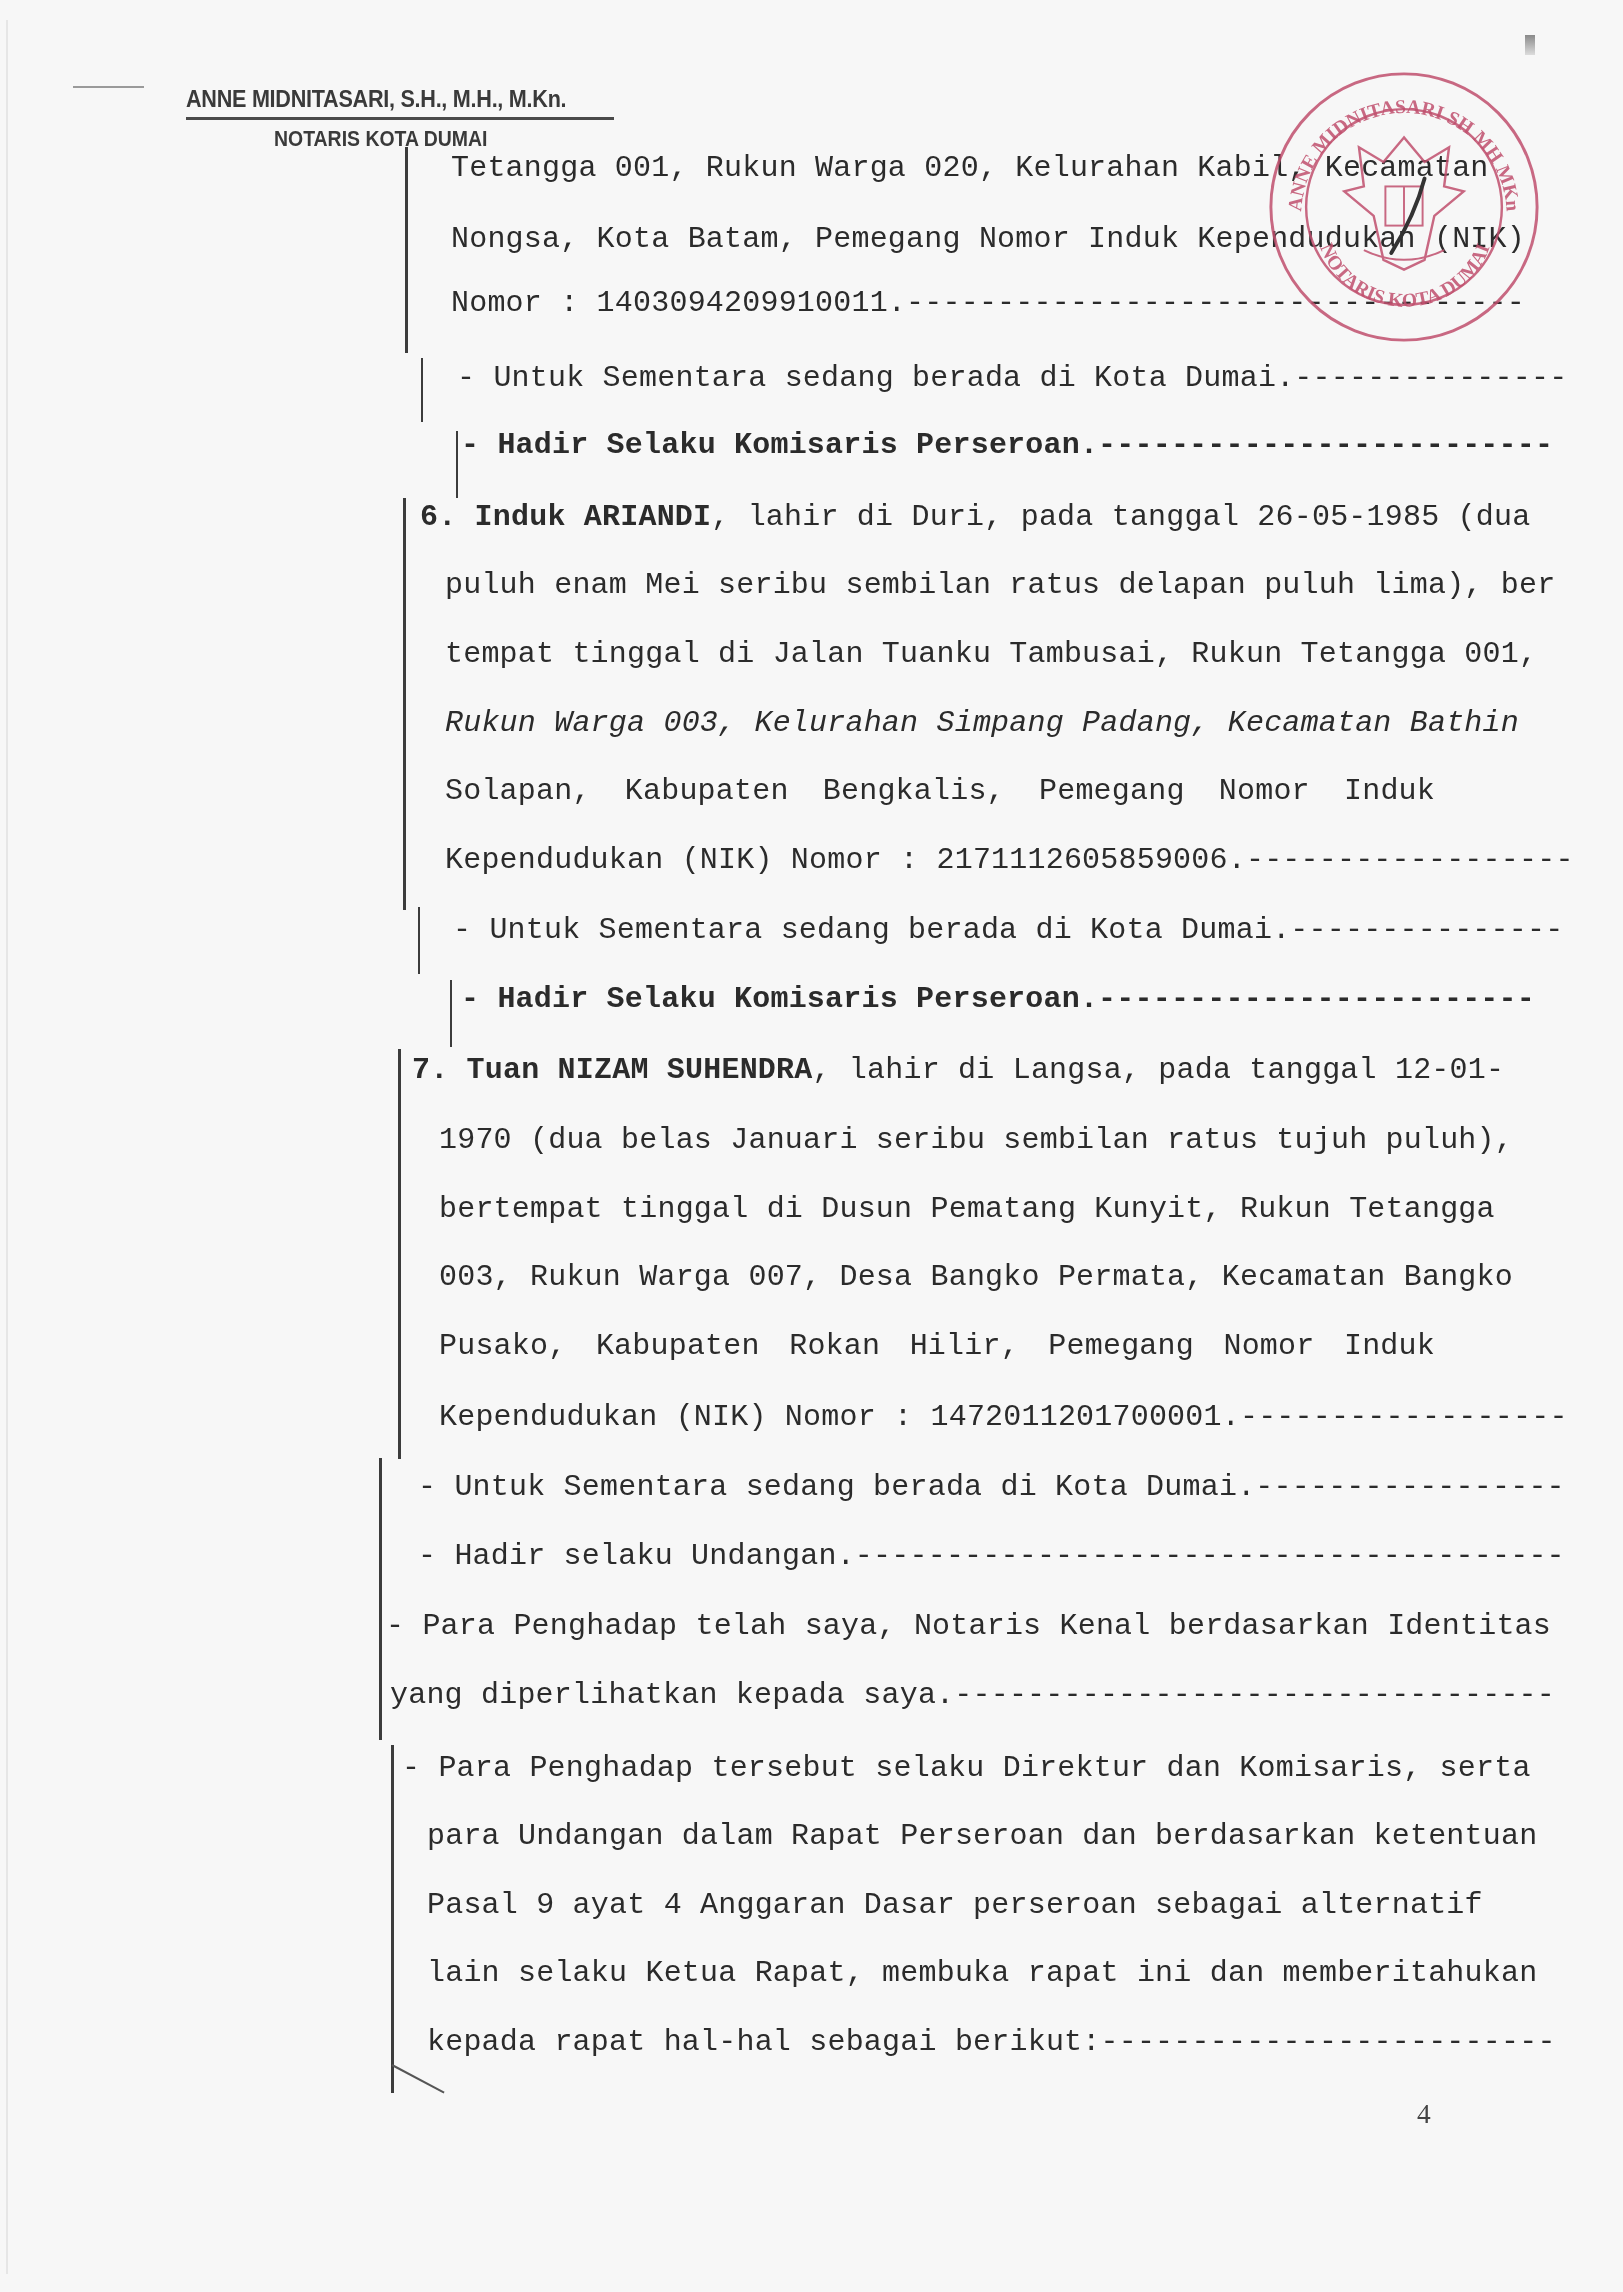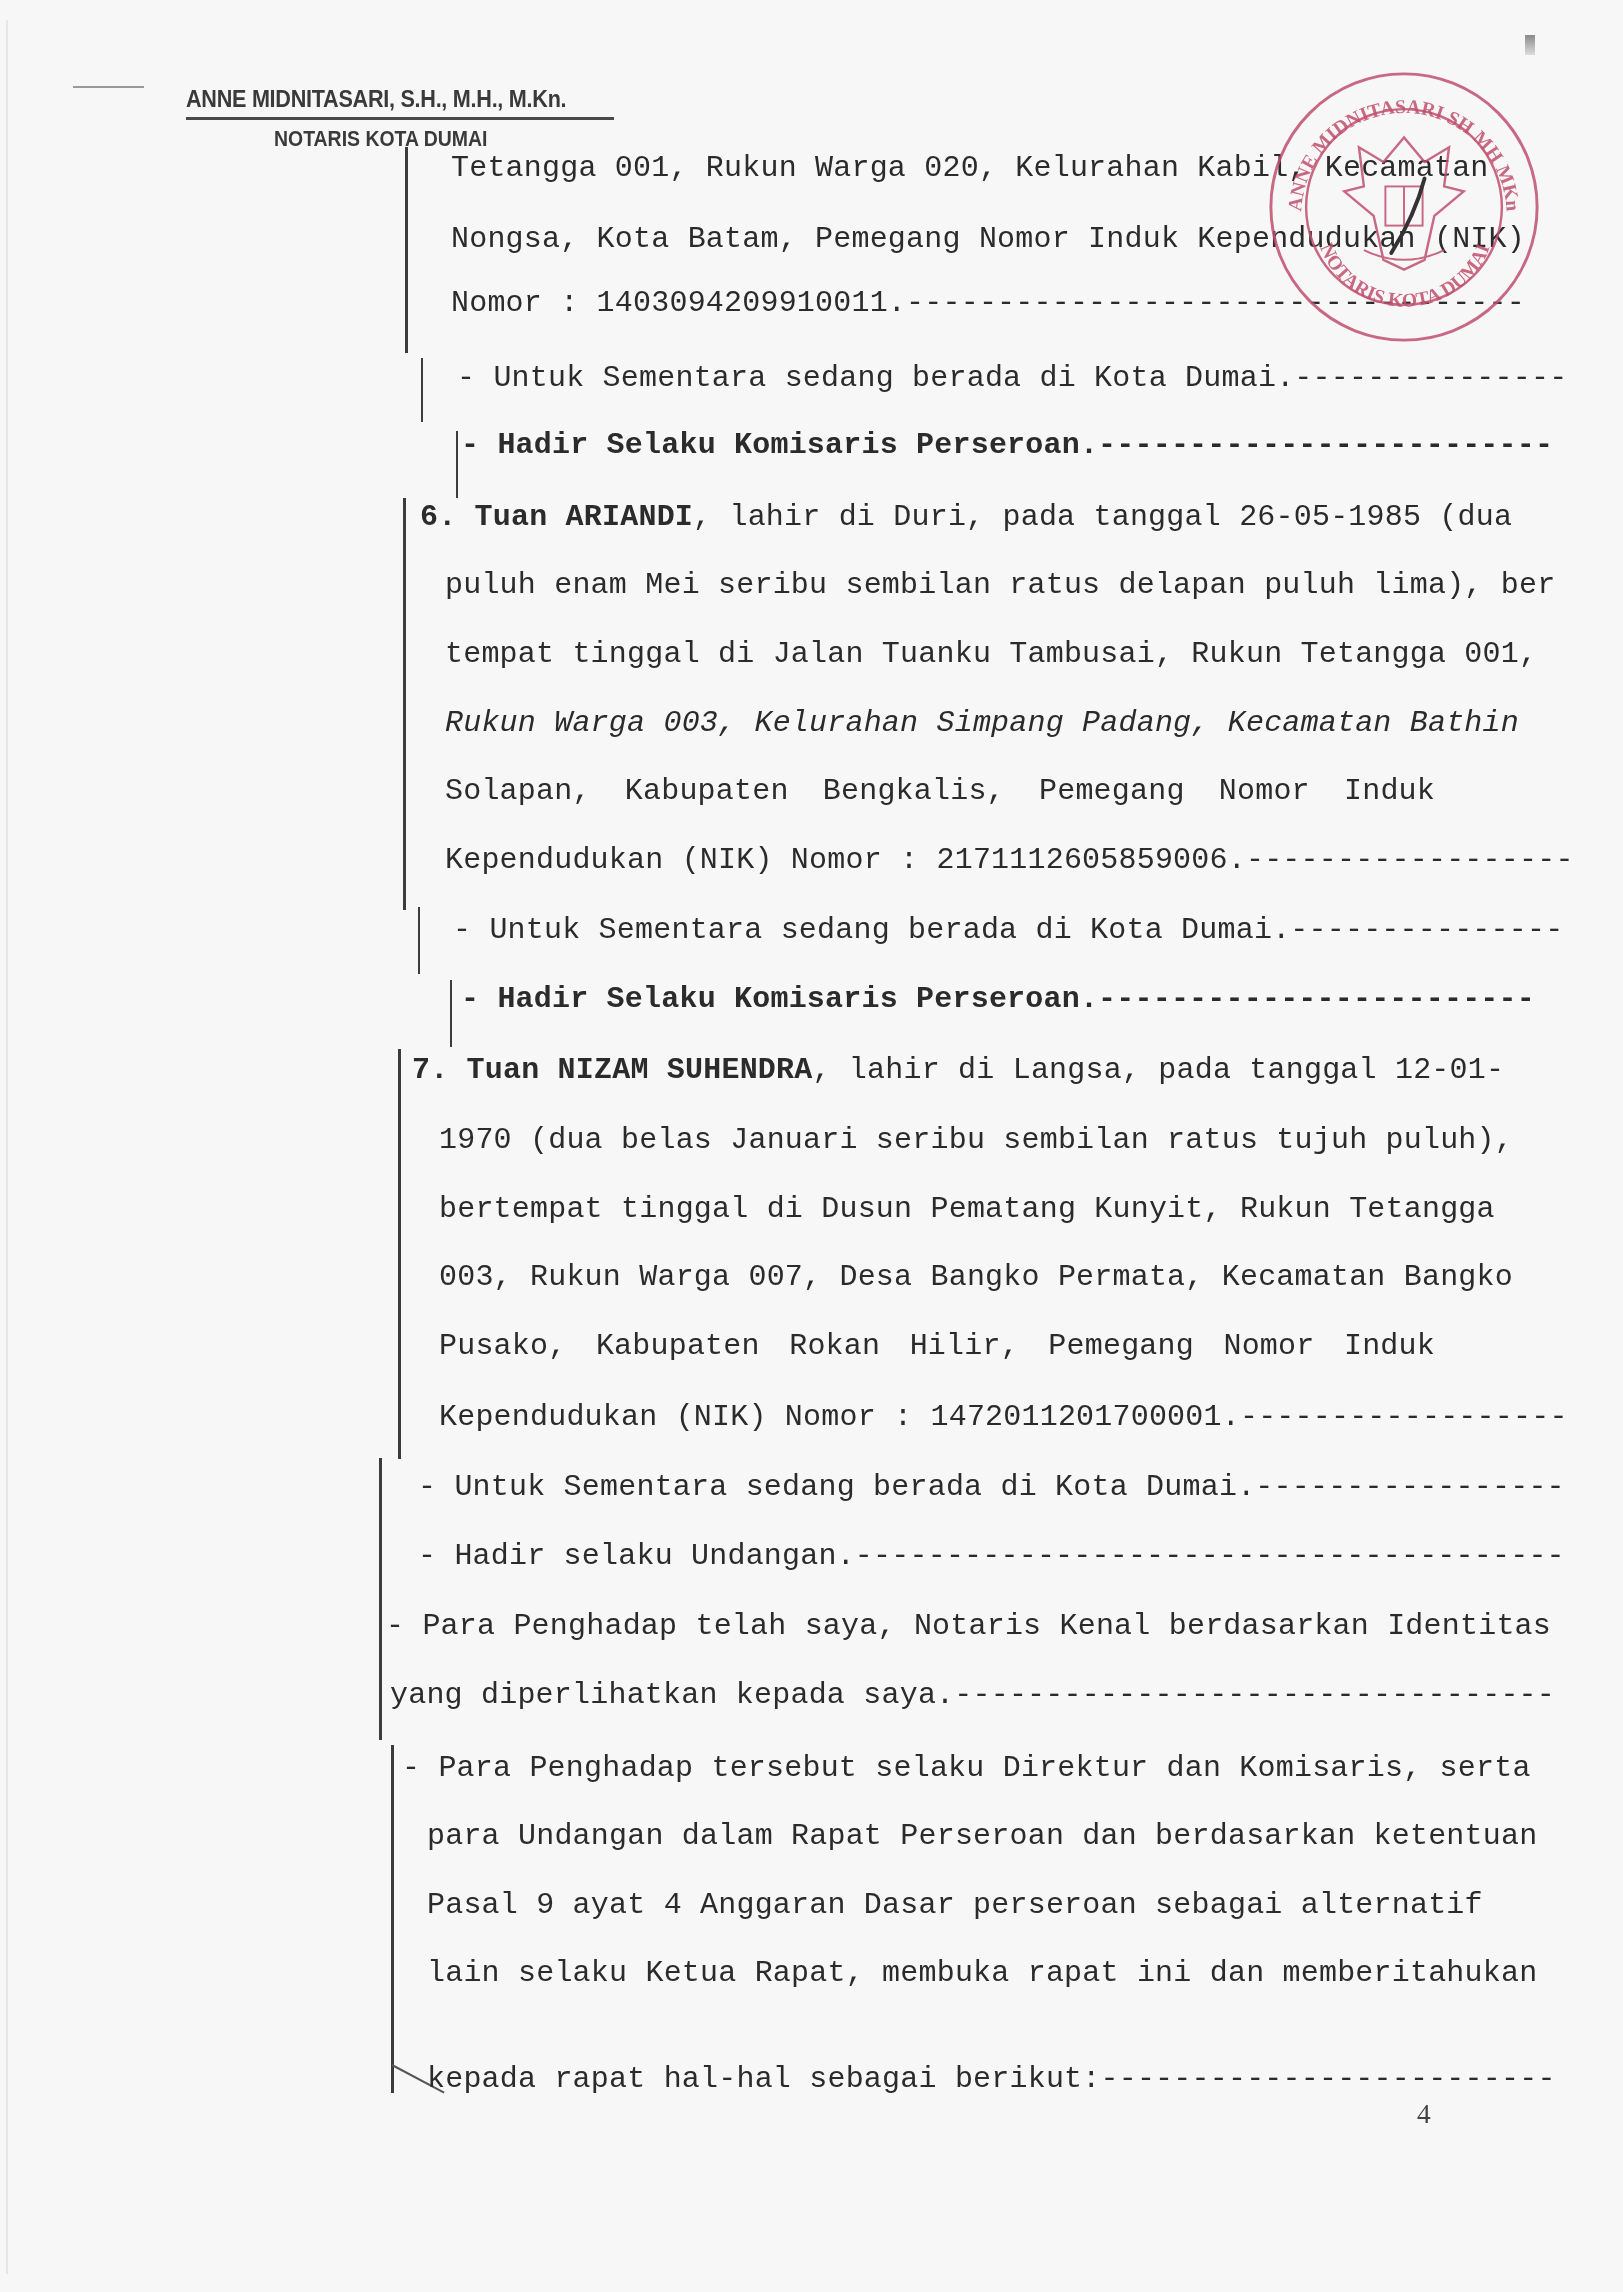--- a/index.html
+++ b/index.html
@@ -68,21 +68,21 @@
 <div class="bracket" style="left:379px; top:1458px; height:282px;"></div>
 <div class="bracket" style="left:391px; top:1745px; height:348px;"></div>
 <div class="tail"></div>
 
 <div class="line" style="left:451px; top:151px;">Tetangga 001, Rukun Warga 020, Kelurahan Kabil, Kecamatan</div>
 <div class="line" style="left:451px; top:222px;">Nongsa, Kota Batam, Pemegang Nomor Induk Kependudukan (NIK)</div>
 <div class="line" style="left:451px; top:286px;">Nomor : 1403094209910011.----------------------------------</div>
 <div class="line" style="left:457px; top:361px;">- Untuk Sementara sedang berada di Kota Dumai.---------------</div>
 <div class="line" style="left:461px; top:428px;"><b>- Hadir Selaku Komisaris Perseroan.-------------------------</b></div>
 
-<div class="line" style="left:420px; top:500px;"><b>6.</b> <b>Tuan ARIANDI</b><span>, lahir di Duri, pada tanggal 26-05-1985 (dua</span></div>
+<div class="line" style="left:420px; top:500px;"><b>6.</b> <b>Induk ARIANDI</b><span>, lahir di Duri, pada tanggal 26-05-1985 (dua</span></div>
 <div class="line" style="left:445px; top:568px;">puluh enam Mei seribu sembilan ratus delapan puluh lima), ber</div>
 <div class="line" style="left:445px; top:637px;">tempat tinggal di Jalan Tuanku Tambusai, Rukun Tetangga 001,</div>
 <div class="line" style="left:445px; top:706px;font-style:italic;">Rukun Warga 003, Kelurahan Simpang Padang, Kecamatan Bathin</div>
 <div class="line justify" style="left:445px; top:774px; width:990px;">
   <span>Solapan,</span>
   <span>Kabupaten</span>
   <span>Bengkalis,</span>
   <span>Pemegang</span>
   <span>Nomor</span>
   <span>Induk</span>
@@ -106,21 +106,21 @@
 </div>
 <div class="line" style="left:439px; top:1400px;">Kependudukan (NIK) Nomor : 1472011201700001.------------------</div>
 <div class="line" style="left:418px; top:1470px;">- Untuk Sementara sedang berada di Kota Dumai.-----------------</div>
 <div class="line" style="left:418px; top:1539px;">- Hadir selaku Undangan.---------------------------------------</div>
 <div class="line" style="left:386px; top:1609px;text-align:right;">- Para Penghadap telah saya, Notaris Kenal berdasarkan Identitas</div>
 <div class="line" style="left:390px; top:1678px;">yang diperlihatkan kepada saya.---------------------------------</div>
 <div class="line" style="left:402px; top:1751px;">- Para Penghadap tersebut selaku Direktur dan Komisaris, serta</div>
 <div class="line" style="left:427px; top:1819px;">para Undangan dalam Rapat Perseroan dan berdasarkan ketentuan</div>
 <div class="line" style="left:427px; top:1888px;">Pasal 9 ayat 4 Anggaran Dasar perseroan sebagai alternatif</div>
 <div class="line" style="left:427px; top:1956px;">lain selaku Ketua Rapat, membuka rapat ini dan memberitahukan</div>
-<div class="line" style="left:427px; top:2025px;margin-top:37px;">kepada rapat hal-hal sebagai berikut:-------------------------</div>
+<div class="line" style="left:427px; top:2025px;">kepada rapat hal-hal sebagai berikut:-------------------------</div>
 
 <svg class="stamp" viewBox="0 0 282 282">
   <defs>
     <path id="arcTop" d="M 36 150 A 105 105 0 0 1 246 150"></path>
     <path id="arcBot" d="M 52 170 A 92 92 0 0 0 232 170"></path>
   </defs>
   <g fill="none" stroke="#c0506e" opacity="0.85">
     <circle cx="141" cy="141" r="136" stroke-width="3"></circle>
     <circle cx="141" cy="141" r="100" stroke-width="2.5"></circle>
     <path d="M141 70 L120 95 L95 80 L100 120 L80 125 L110 150 L120 195 L141 205 L162 195 L172 150 L202 125 L182 120 L187 80 L162 95 Z" stroke-width="2.5"></path>

